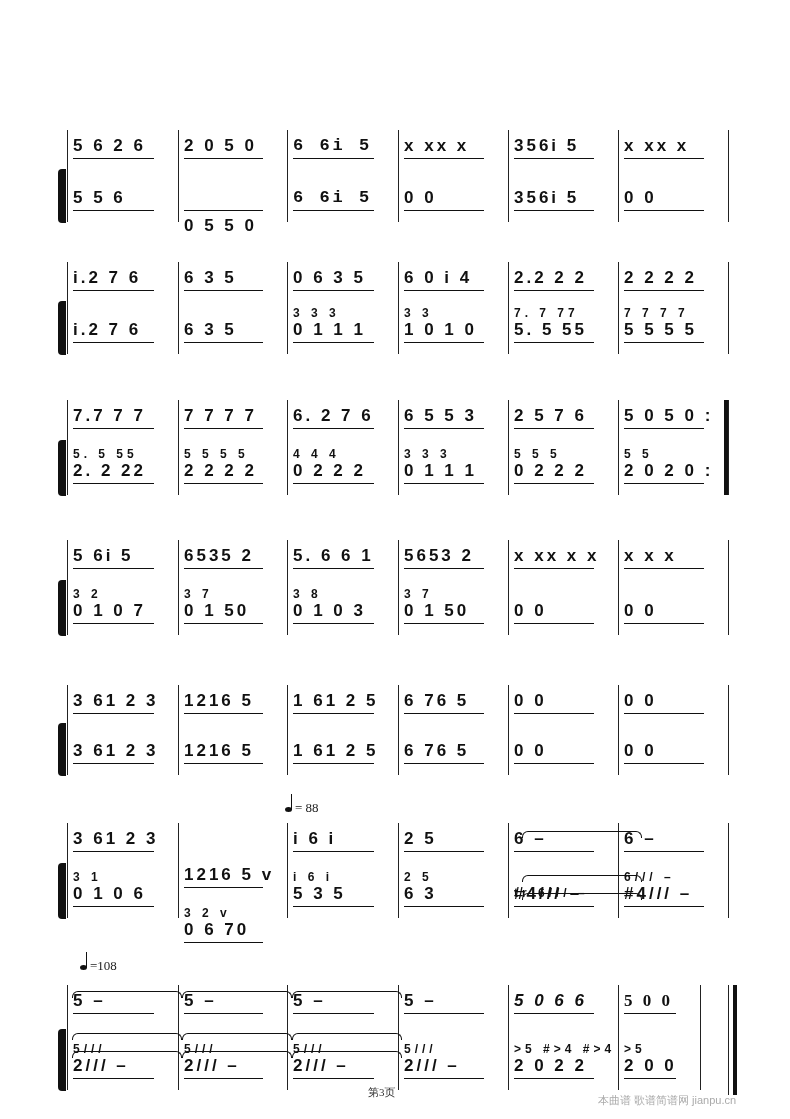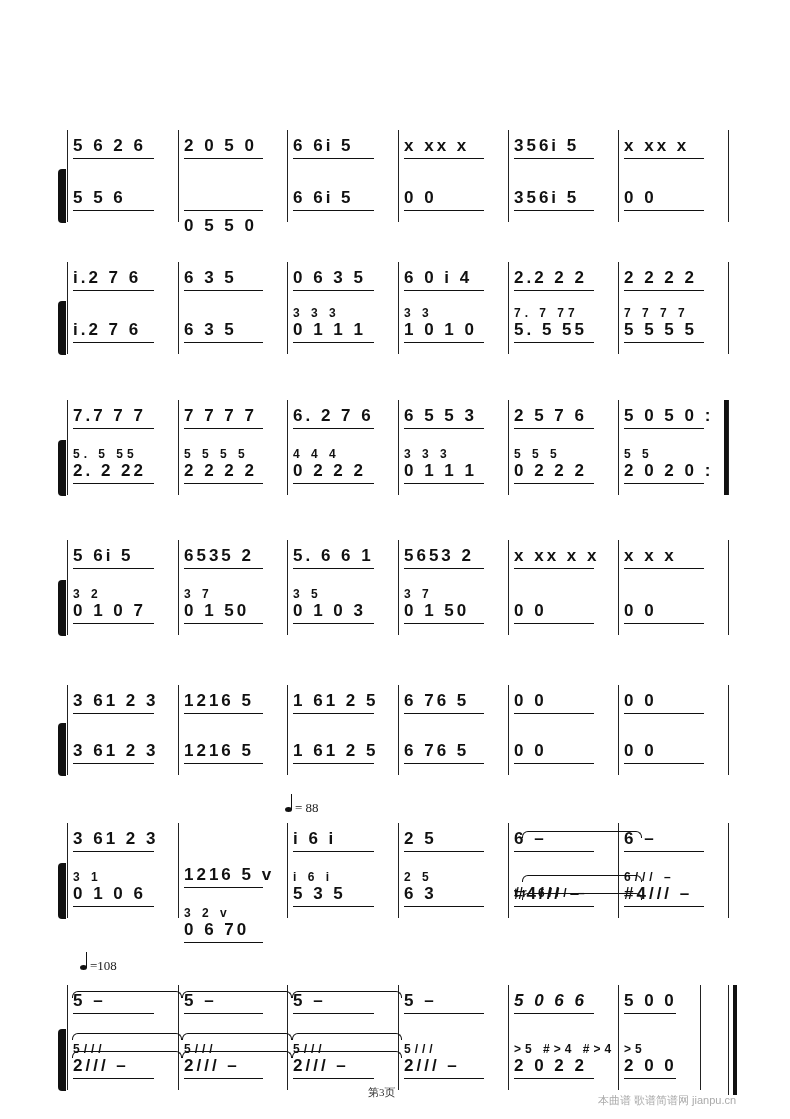--- a/index.html
+++ b/index.html
@@ -41,21 +41,21 @@
         <div class="u1" style="left: 6px; top: 28px; width: 81px;"></div>
         <div class="row" style="top: 58px;">5 5    6</div>
         <div class="u1" style="left: 6px; top: 80px; width: 81px;"></div>
       </div>
       <div class="measure" style="left: 178px; top: 0px; width: 109px; height: 92px;">
         <div class="row" style="top: 6px;">2 0  5 0</div>
         <div class="u1" style="left: 6px; top: 28px; width: 79px;"></div>
         <div class="row" style="top: 58px; margin-top: 28px;">0 5  5 0</div>
         <div class="u1" style="left: 6px; top: 80px; width: 79px;"></div>
       </div>
-      <div class="measure" style="left: 287px; top: 0px; width: 111px; height: 92px;">
+      <div class="measure" style="left: 287px; top: 0px; width: 111px; height: 92px; font-family: Liberation Mono, monospace;">
         <div class="row" style="top: 6px;">6 6i 5</div>
         <div class="u1" style="left: 6px; top: 28px; width: 81px;"></div>
         <div class="row" style="top: 58px;">6 6i 5</div>
         <div class="u1" style="left: 6px; top: 80px; width: 81px;"></div>
       </div>
       <div class="measure" style="left: 398px; top: 0px; width: 110px; height: 92px;">
         <div class="row" style="top: 6px;">x xx x</div>
         <div class="u1" style="left: 6px; top: 28px; width: 80px;"></div>
         <div class="row" style="top: 58px;">0     0</div>
         <div class="u1" style="left: 6px; top: 80px; width: 80px;"></div>
@@ -197,21 +197,21 @@
       <div class="measure" style="left: 178px; top: 0px; width: 109px; height: 95px;">
         <div class="row" style="top: 6px;">6535 2</div>
         <div class="u1" style="left: 6px; top: 28px; width: 79px;"></div>
         <div class="sup" style="top: 47px;">   3  7</div>
         <div class="row" style="top: 61px;">0  1  50</div>
         <div class="u1" style="left: 6px; top: 83px; width: 79px;"></div>
       </div>
       <div class="measure" style="left: 287px; top: 0px; width: 111px; height: 95px;">
         <div class="row" style="top: 6px;">5. 6 6 1</div>
         <div class="u1" style="left: 6px; top: 28px; width: 81px;"></div>
-        <div class="sup" style="top: 47px;">  3    5</div>
+        <div class="sup" style="top: 47px;">  3    8</div>
         <div class="row" style="top: 61px;">0 1  0 3</div>
         <div class="u1" style="left: 6px; top: 83px; width: 81px;"></div>
       </div>
       <div class="measure" style="left: 398px; top: 0px; width: 110px; height: 95px;">
         <div class="row" style="top: 6px;">5653 2</div>
         <div class="u1" style="left: 6px; top: 28px; width: 80px;"></div>
         <div class="sup" style="top: 47px;">   3  7</div>
         <div class="row" style="top: 61px;">0  1  50</div>
         <div class="u1" style="left: 6px; top: 83px; width: 80px;"></div>
       </div>
@@ -368,21 +368,21 @@
         <div class="u1" style="left: 6px; top: 93px; width: 80px;"></div>
       </div>
       <div class="measure" style="left: 508px; top: 0px; width: 110px; height: 105px;">
         <div class="row" style="top: 6px; font-style: italic;">5 0  6 6</div>
         <div class="u1" style="left: 6px; top: 28px; width: 80px;"></div>
         <div class="sup" style="top: 57px;">&gt;5   #&gt;4 #&gt;4</div>
         <div class="row" style="top: 71px;">2 0  2 2</div>
         <div class="u1" style="left: 6px; top: 93px; width: 80px;"></div>
       </div>
       <div class="measure" style="left: 618px; top: 0px; width: 82px; height: 105px;">
-        <div class="row" style="top: 6px;">5 0   0</div>
+        <div class="row" style="top: 6px; font-family: Liberation Serif, serif;">5 0   0</div>
         <div class="u1" style="left: 6px; top: 28px; width: 52px;"></div>
         <div class="sup" style="top: 57px;">&gt;5</div>
         <div class="row" style="top: 71px;">2 0   0</div>
         <div class="u1" style="left: 6px; top: 93px; width: 52px;"></div>
       </div>
     </div>
     <div class="tempo" style="left: 285px; top: 800px;"><span class="note"></span><span>= 88</span></div>
     <div class="tempo" style="left: 80px; top: 958px;"><span class="note"></span><span>=108</span></div>
     <div class="tie" style="top: 831px; left: 522px; width: 118px;"></div>
     <div class="tie" style="top: 875px; left: 522px; width: 118px;"></div>

